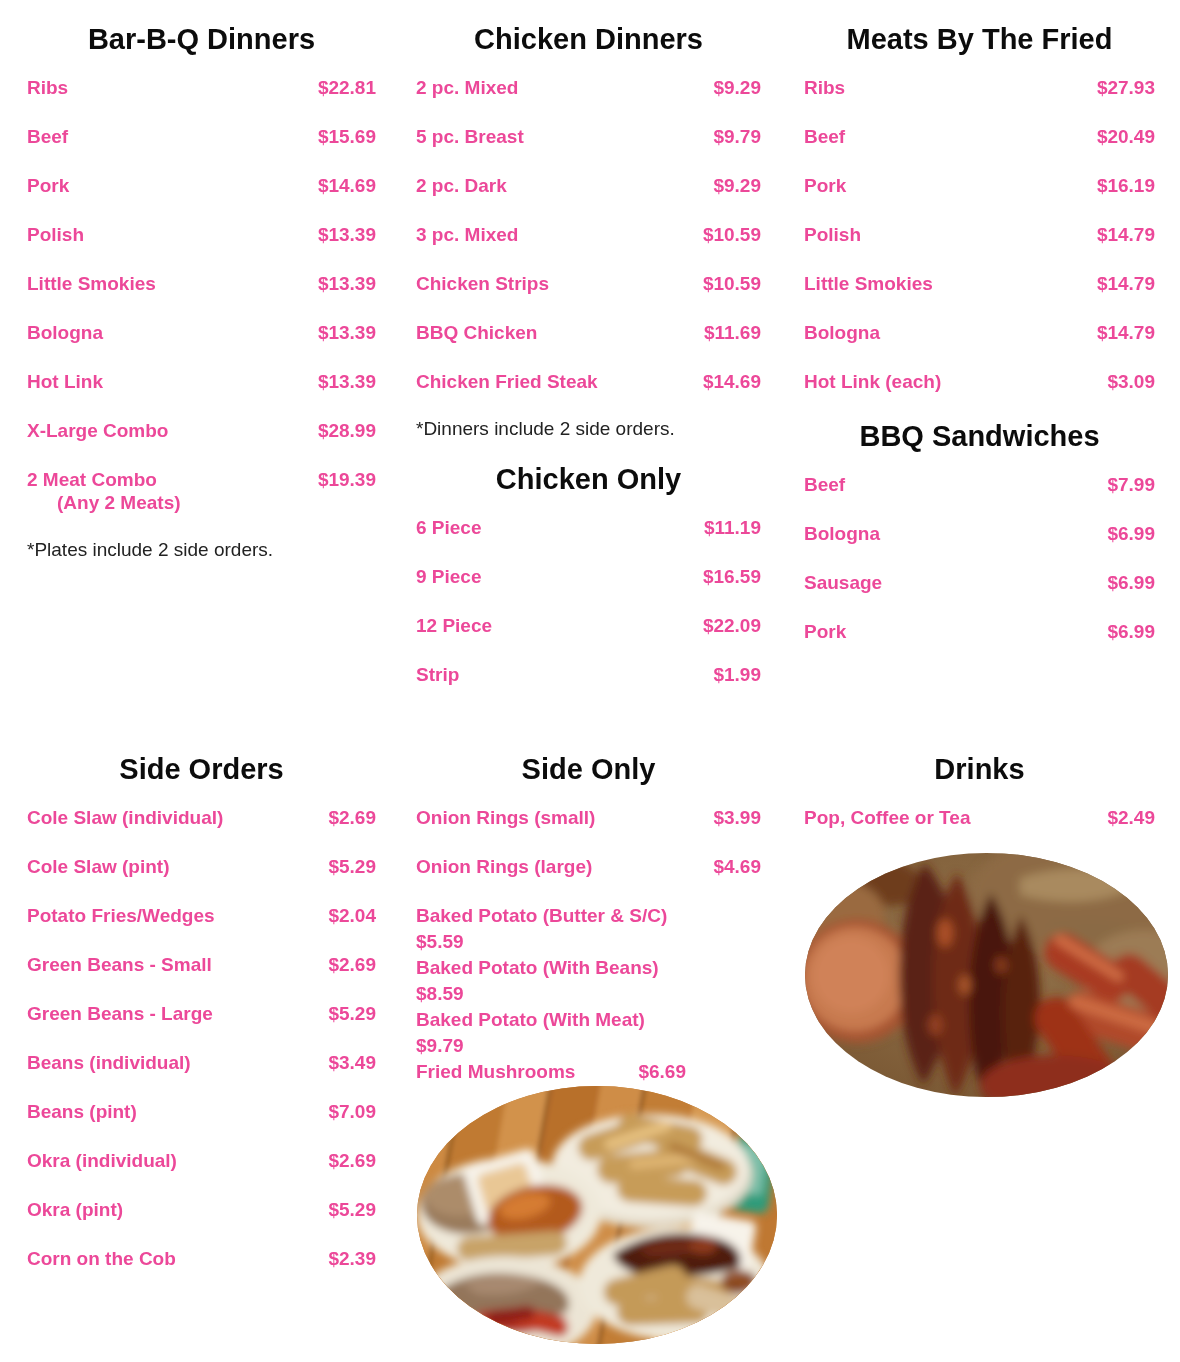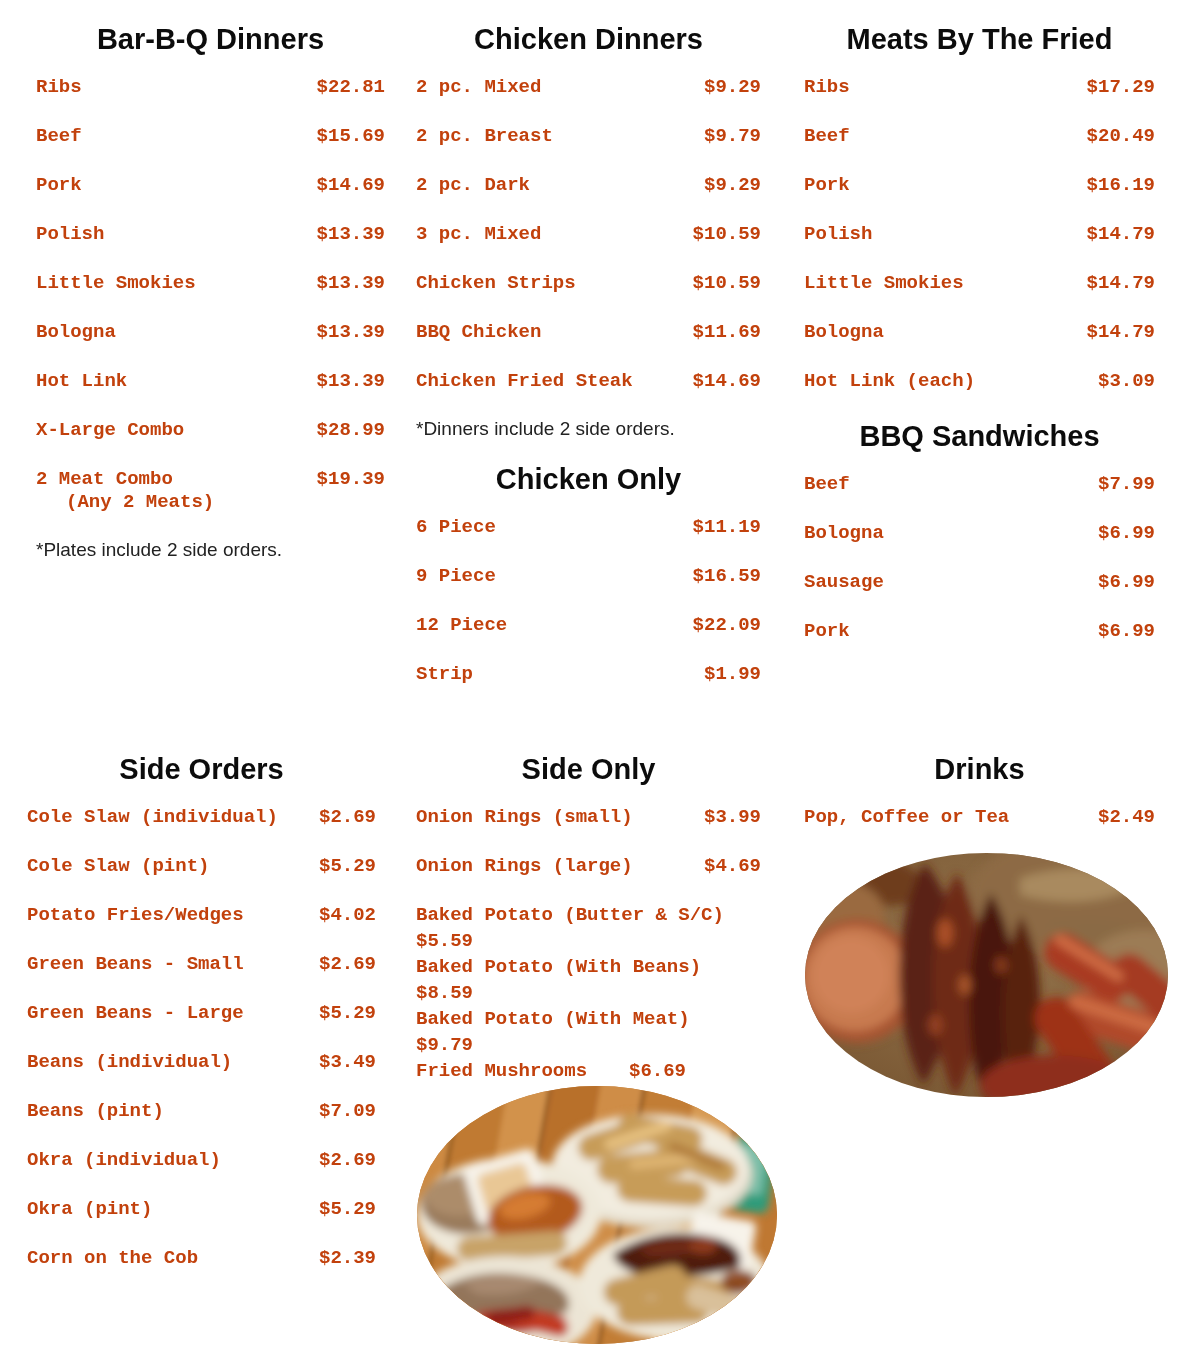--- a/index.html
+++ b/index.html
@@ -6,36 +6,36 @@
   html,body { margin:0; padding:0; }
   body {
     width:1180px; height:1362px;
     background:#ffffff;
     font-family:"Liberation Sans","DejaVu Sans",sans-serif;
     color:#111111;
     position:relative;
     overflow:hidden;
   }
   .col { position:absolute; }
-  #col1-top    { left:36px;  top:22px;  width:349px; }
+  #col1-top    { left:27px;  top:22px;  width:349px; }
   #col2-top    { left:416px; top:22px;  width:345px; }
   #col3-top    { left:804px; top:22px;  width:351px; }
   #col1-bottom { left:27px;  top:752px; width:349px; }
   #col2-bottom { left:416px; top:752px; width:345px; }
   #col3-bottom { left:804px; top:752px; width:351px; }
 
   h2.section-title {
     font-size:29px; line-height:34px; font-weight:700;
     text-align:center; margin:0 0 20px 0; color:#0c0c0c;
   }
   .rows { }
   .row {
     display:flex; justify-content:space-between; align-items:flex-start;
     font-size:19px; line-height:23px; font-weight:700;
-    margin-bottom:26px; color:#c2410c;font-family:Liberation Mono, monospace;
+    margin-bottom:26px; color:#ec4899;
   }
   .row .price { white-space:nowrap; }
   .row .label .sublabel { display:block; margin-left:30px; }
   
   .row.wrap { display:block; margin-bottom:3px; }
   .row.wrap .price { display:block; text-align:left; margin-top:3px; }
   
   .row.inline .price { margin-right:75px; }
 
   .note {
@@ -96,21 +96,21 @@
 
 <div class="col" id="col2-top">
   <section>
     <h2 class="section-title">Chicken Dinners</h2>
     <div class="rows">
         <div class="row">
           <span class="label">2 pc. Mixed</span>
           <span class="price">$9.29</span>
         </div>
         <div class="row">
-          <span class="label">2 pc. Breast</span>
+          <span class="label">5 pc. Breast</span>
           <span class="price">$9.79</span>
         </div>
         <div class="row">
           <span class="label">2 pc. Dark</span>
           <span class="price">$9.29</span>
         </div>
         <div class="row">
           <span class="label">3 pc. Mixed</span>
           <span class="price">$10.59</span>
         </div>
@@ -151,21 +151,21 @@
       </div>
   </section>
 </div>
 
 <div class="col" id="col3-top">
   <section>
     <h2 class="section-title">Meats By The Fried</h2>
     <div class="rows">
         <div class="row">
           <span class="label">Ribs</span>
-          <span class="price">$17.29</span>
+          <span class="price">$27.93</span>
         </div>
         <div class="row">
           <span class="label">Beef</span>
           <span class="price">$20.49</span>
         </div>
         <div class="row">
           <span class="label">Pork</span>
           <span class="price">$16.19</span>
         </div>
         <div class="row">
@@ -216,21 +216,21 @@
         <div class="row">
           <span class="label">Cole Slaw (individual)</span>
           <span class="price">$2.69</span>
         </div>
         <div class="row">
           <span class="label">Cole Slaw (pint)</span>
           <span class="price">$5.29</span>
         </div>
         <div class="row">
           <span class="label">Potato Fries/Wedges</span>
-          <span class="price">$4.02</span>
+          <span class="price">$2.04</span>
         </div>
         <div class="row">
           <span class="label">Green Beans - Small</span>
           <span class="price">$2.69</span>
         </div>
         <div class="row">
           <span class="label">Green Beans - Large</span>
           <span class="price">$5.29</span>
         </div>
         <div class="row">

